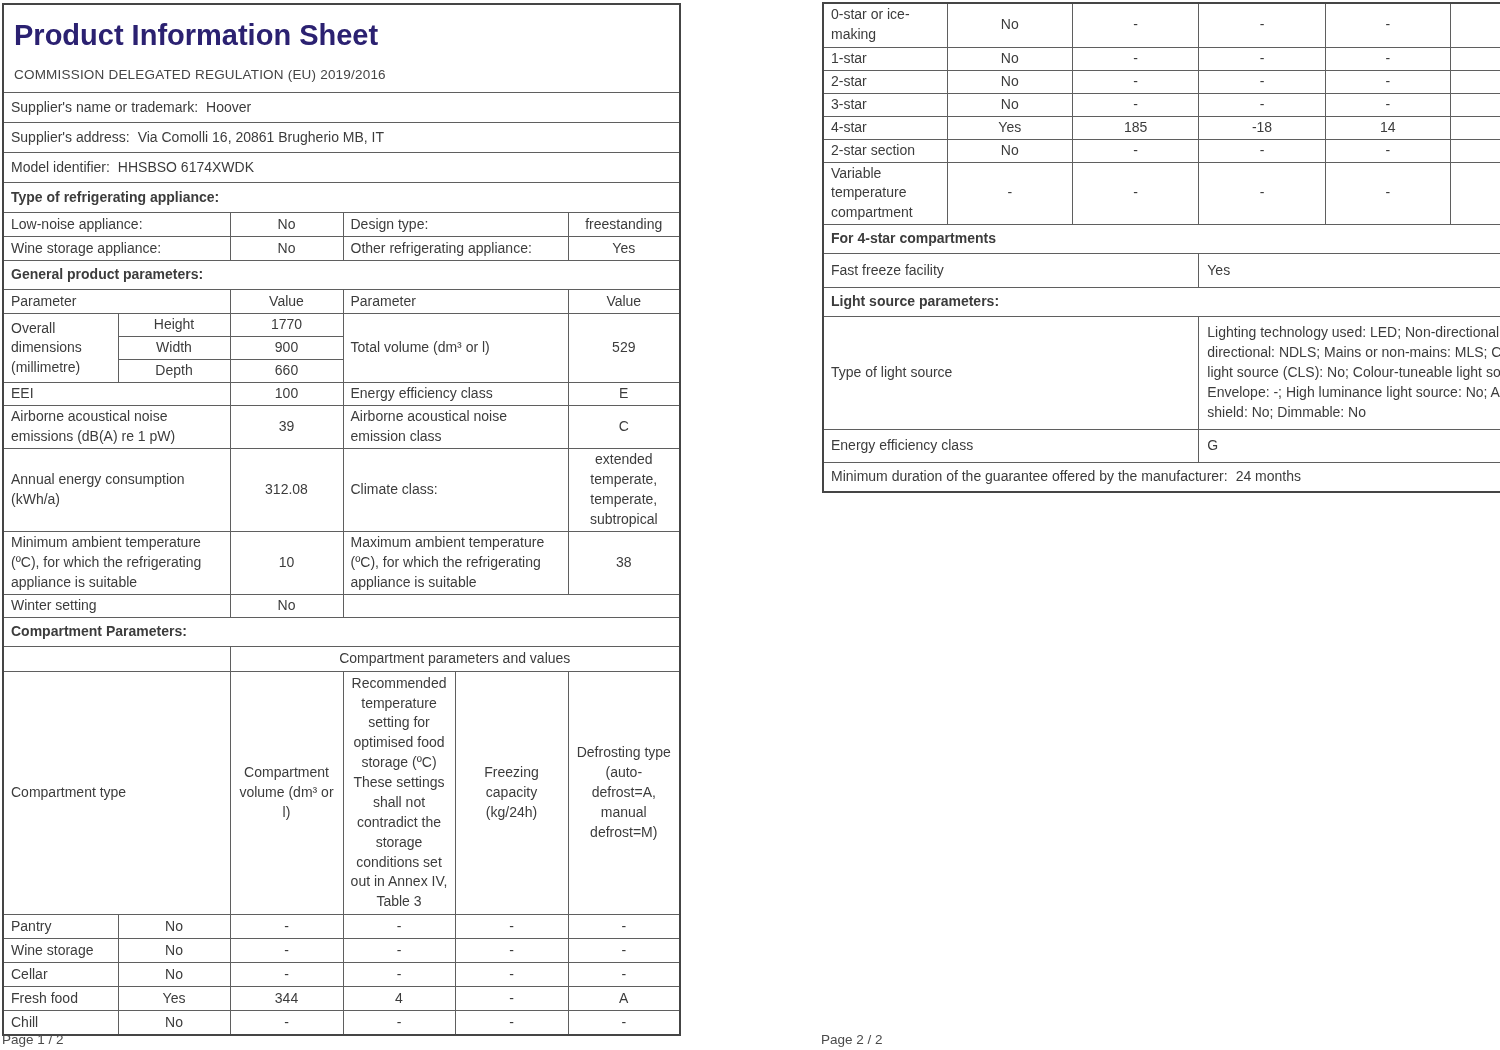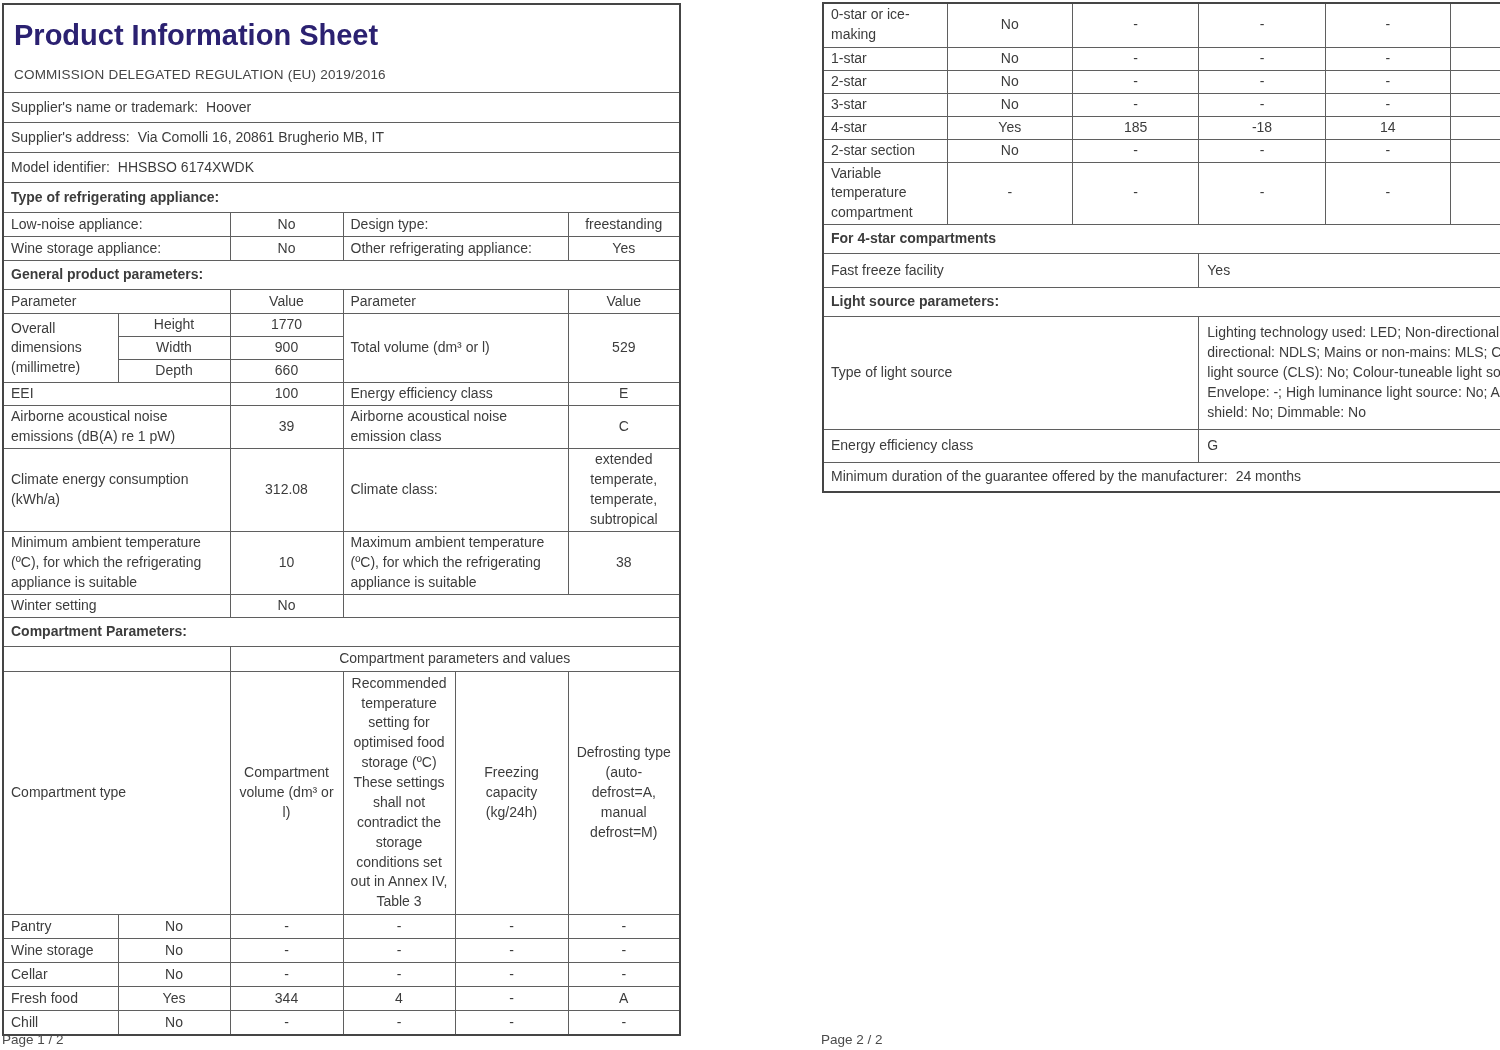--- a/index.html
+++ b/index.html
@@ -130,21 +130,21 @@
       <td colspan="2">Energy efficiency class</td>
       <td class="val">E</td>
     </tr>
     <tr style="height:43px">
       <td colspan="2">Airborne acoustical noise emissions (dB(A) re 1 pW)</td>
       <td class="val">39</td>
       <td colspan="2">Airborne acoustical noise emission class</td>
       <td class="val">C</td>
     </tr>
     <tr style="height:82px">
-      <td colspan="2">Climate energy consumption (kWh/a)</td>
+      <td colspan="2">Annual energy consumption (kWh/a)</td>
       <td class="val">312.08</td>
       <td colspan="2">Climate class:</td>
       <td class="val">extended temperate, temperate, subtropical</td>
     </tr>
     <tr style="height:63px">
       <td colspan="2">Minimum ambient temperature (ºC), for which the refrigerating appliance is suitable</td>
       <td class="val">10</td>
       <td colspan="2">Maximum ambient temperature (ºC), for which the refrigerating appliance is suitable</td>
       <td class="val">38</td>
     </tr>

